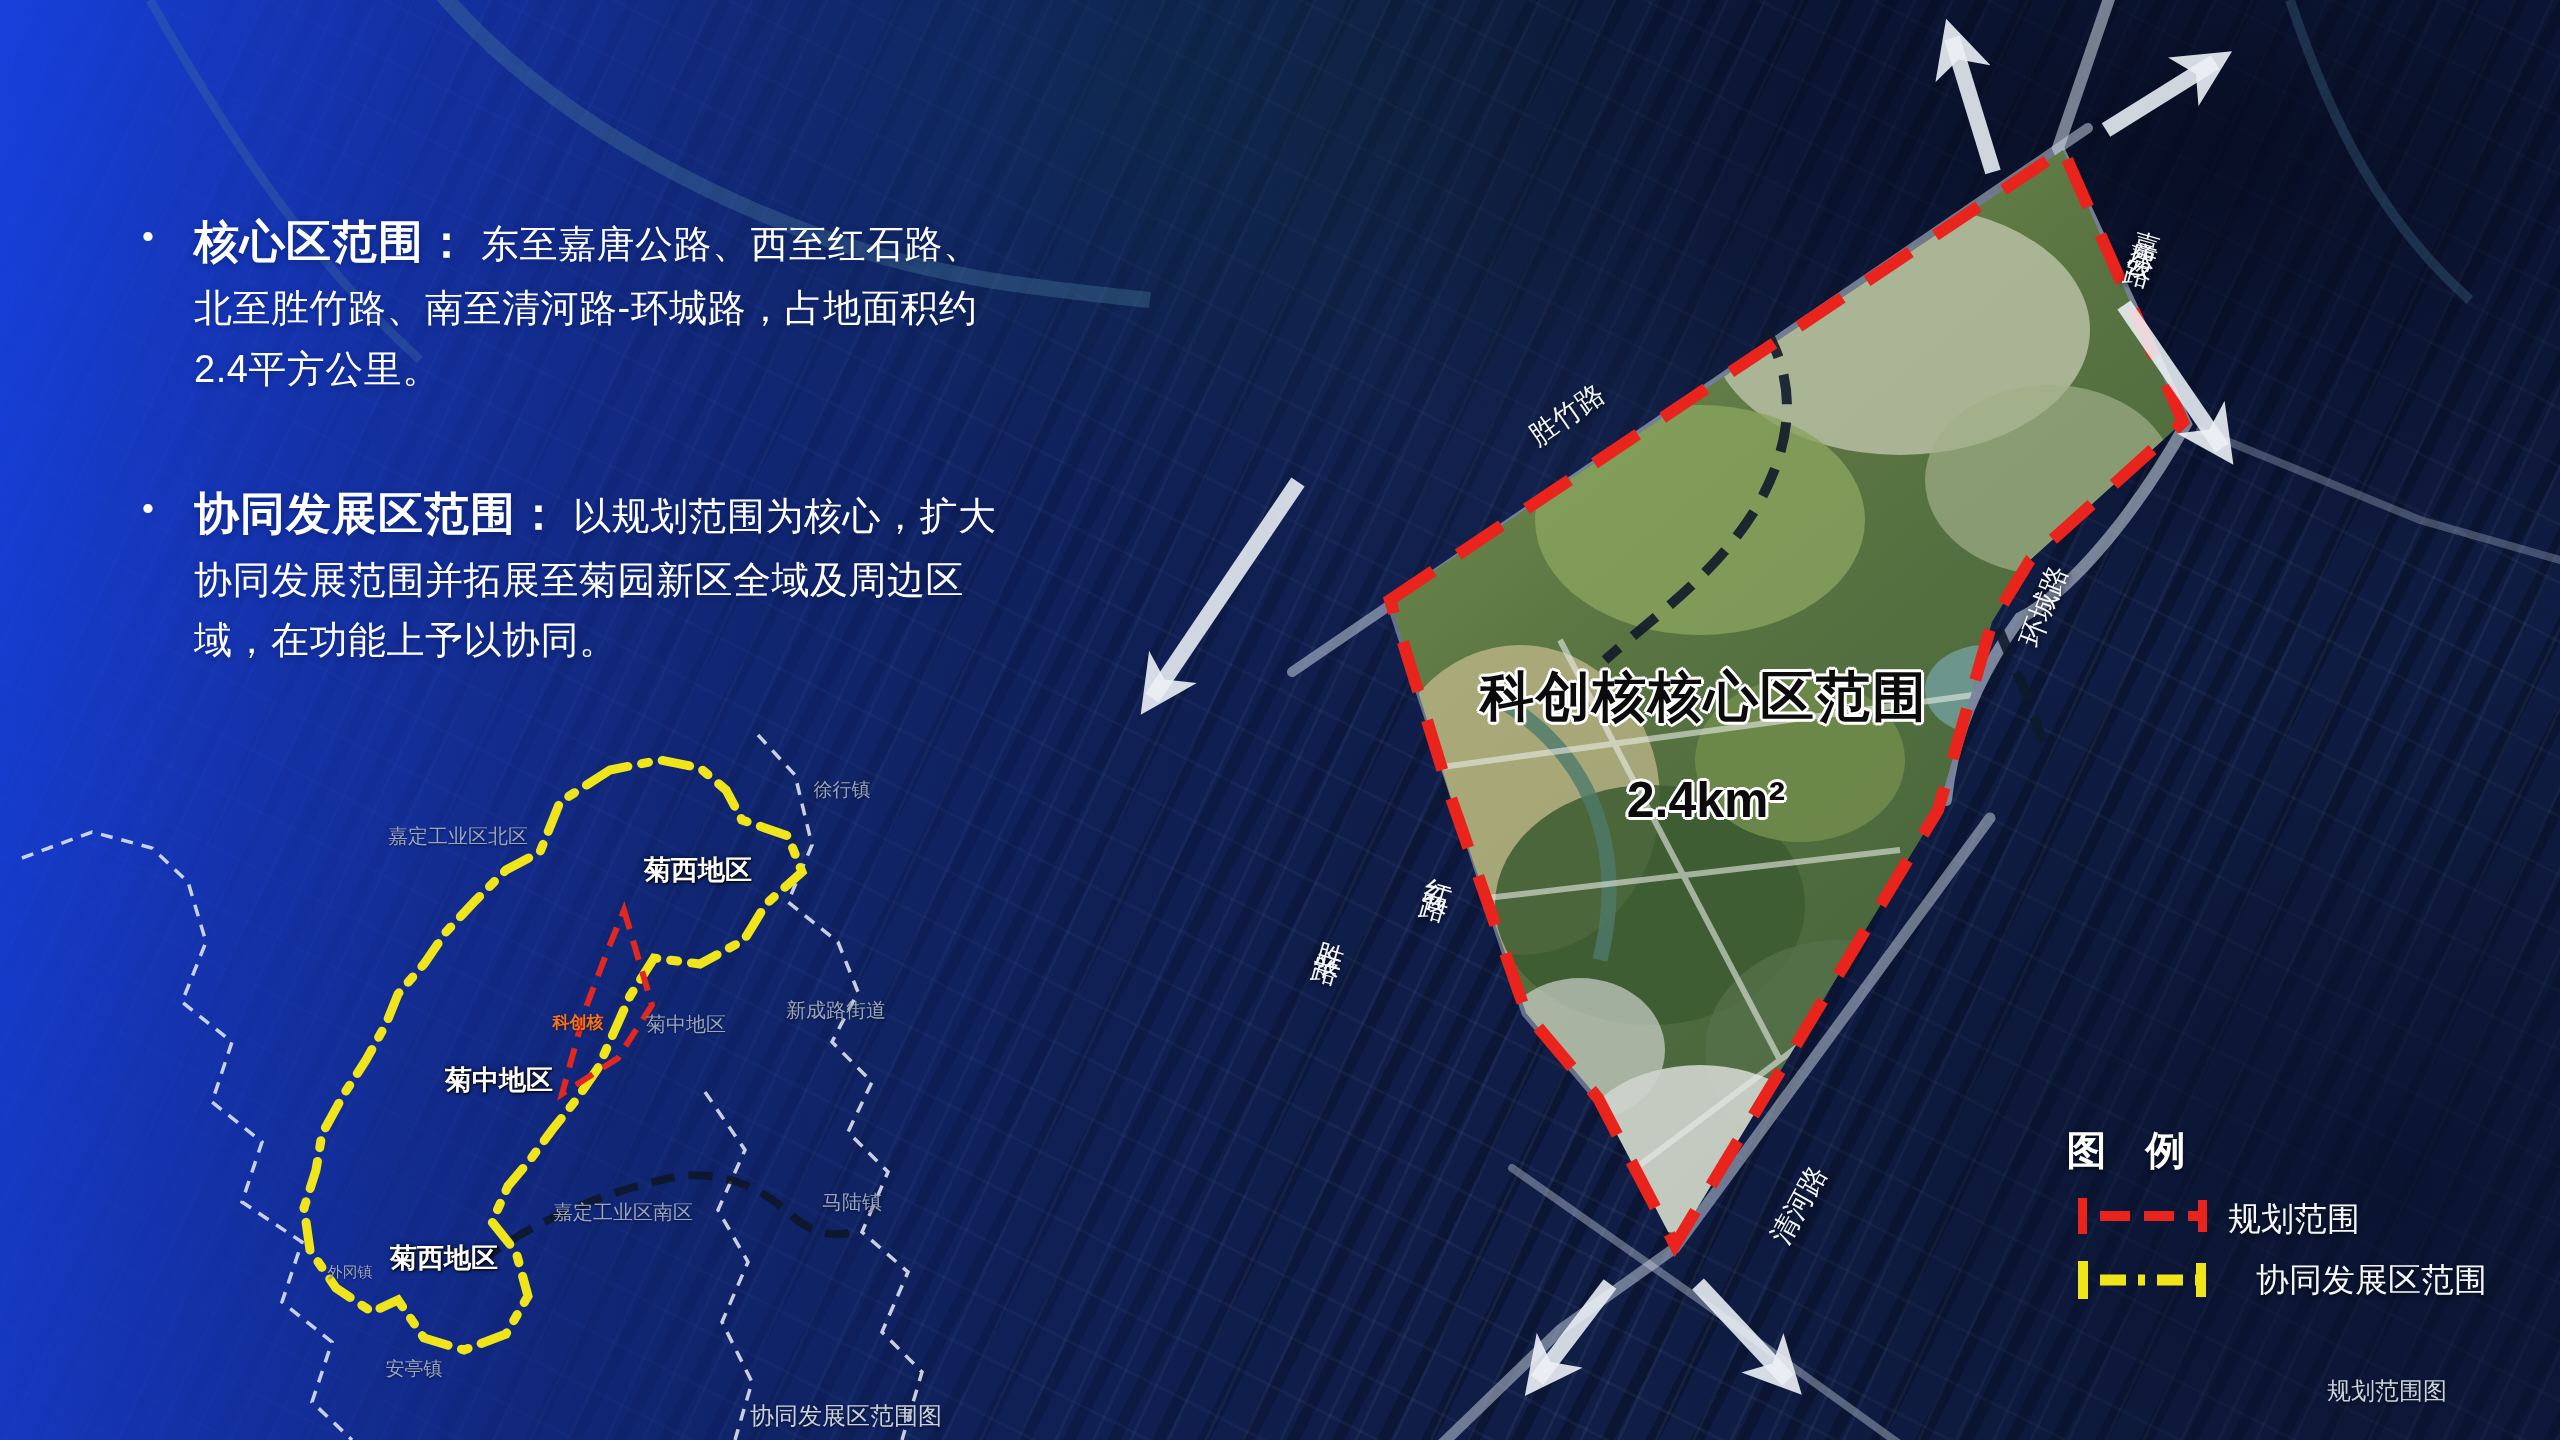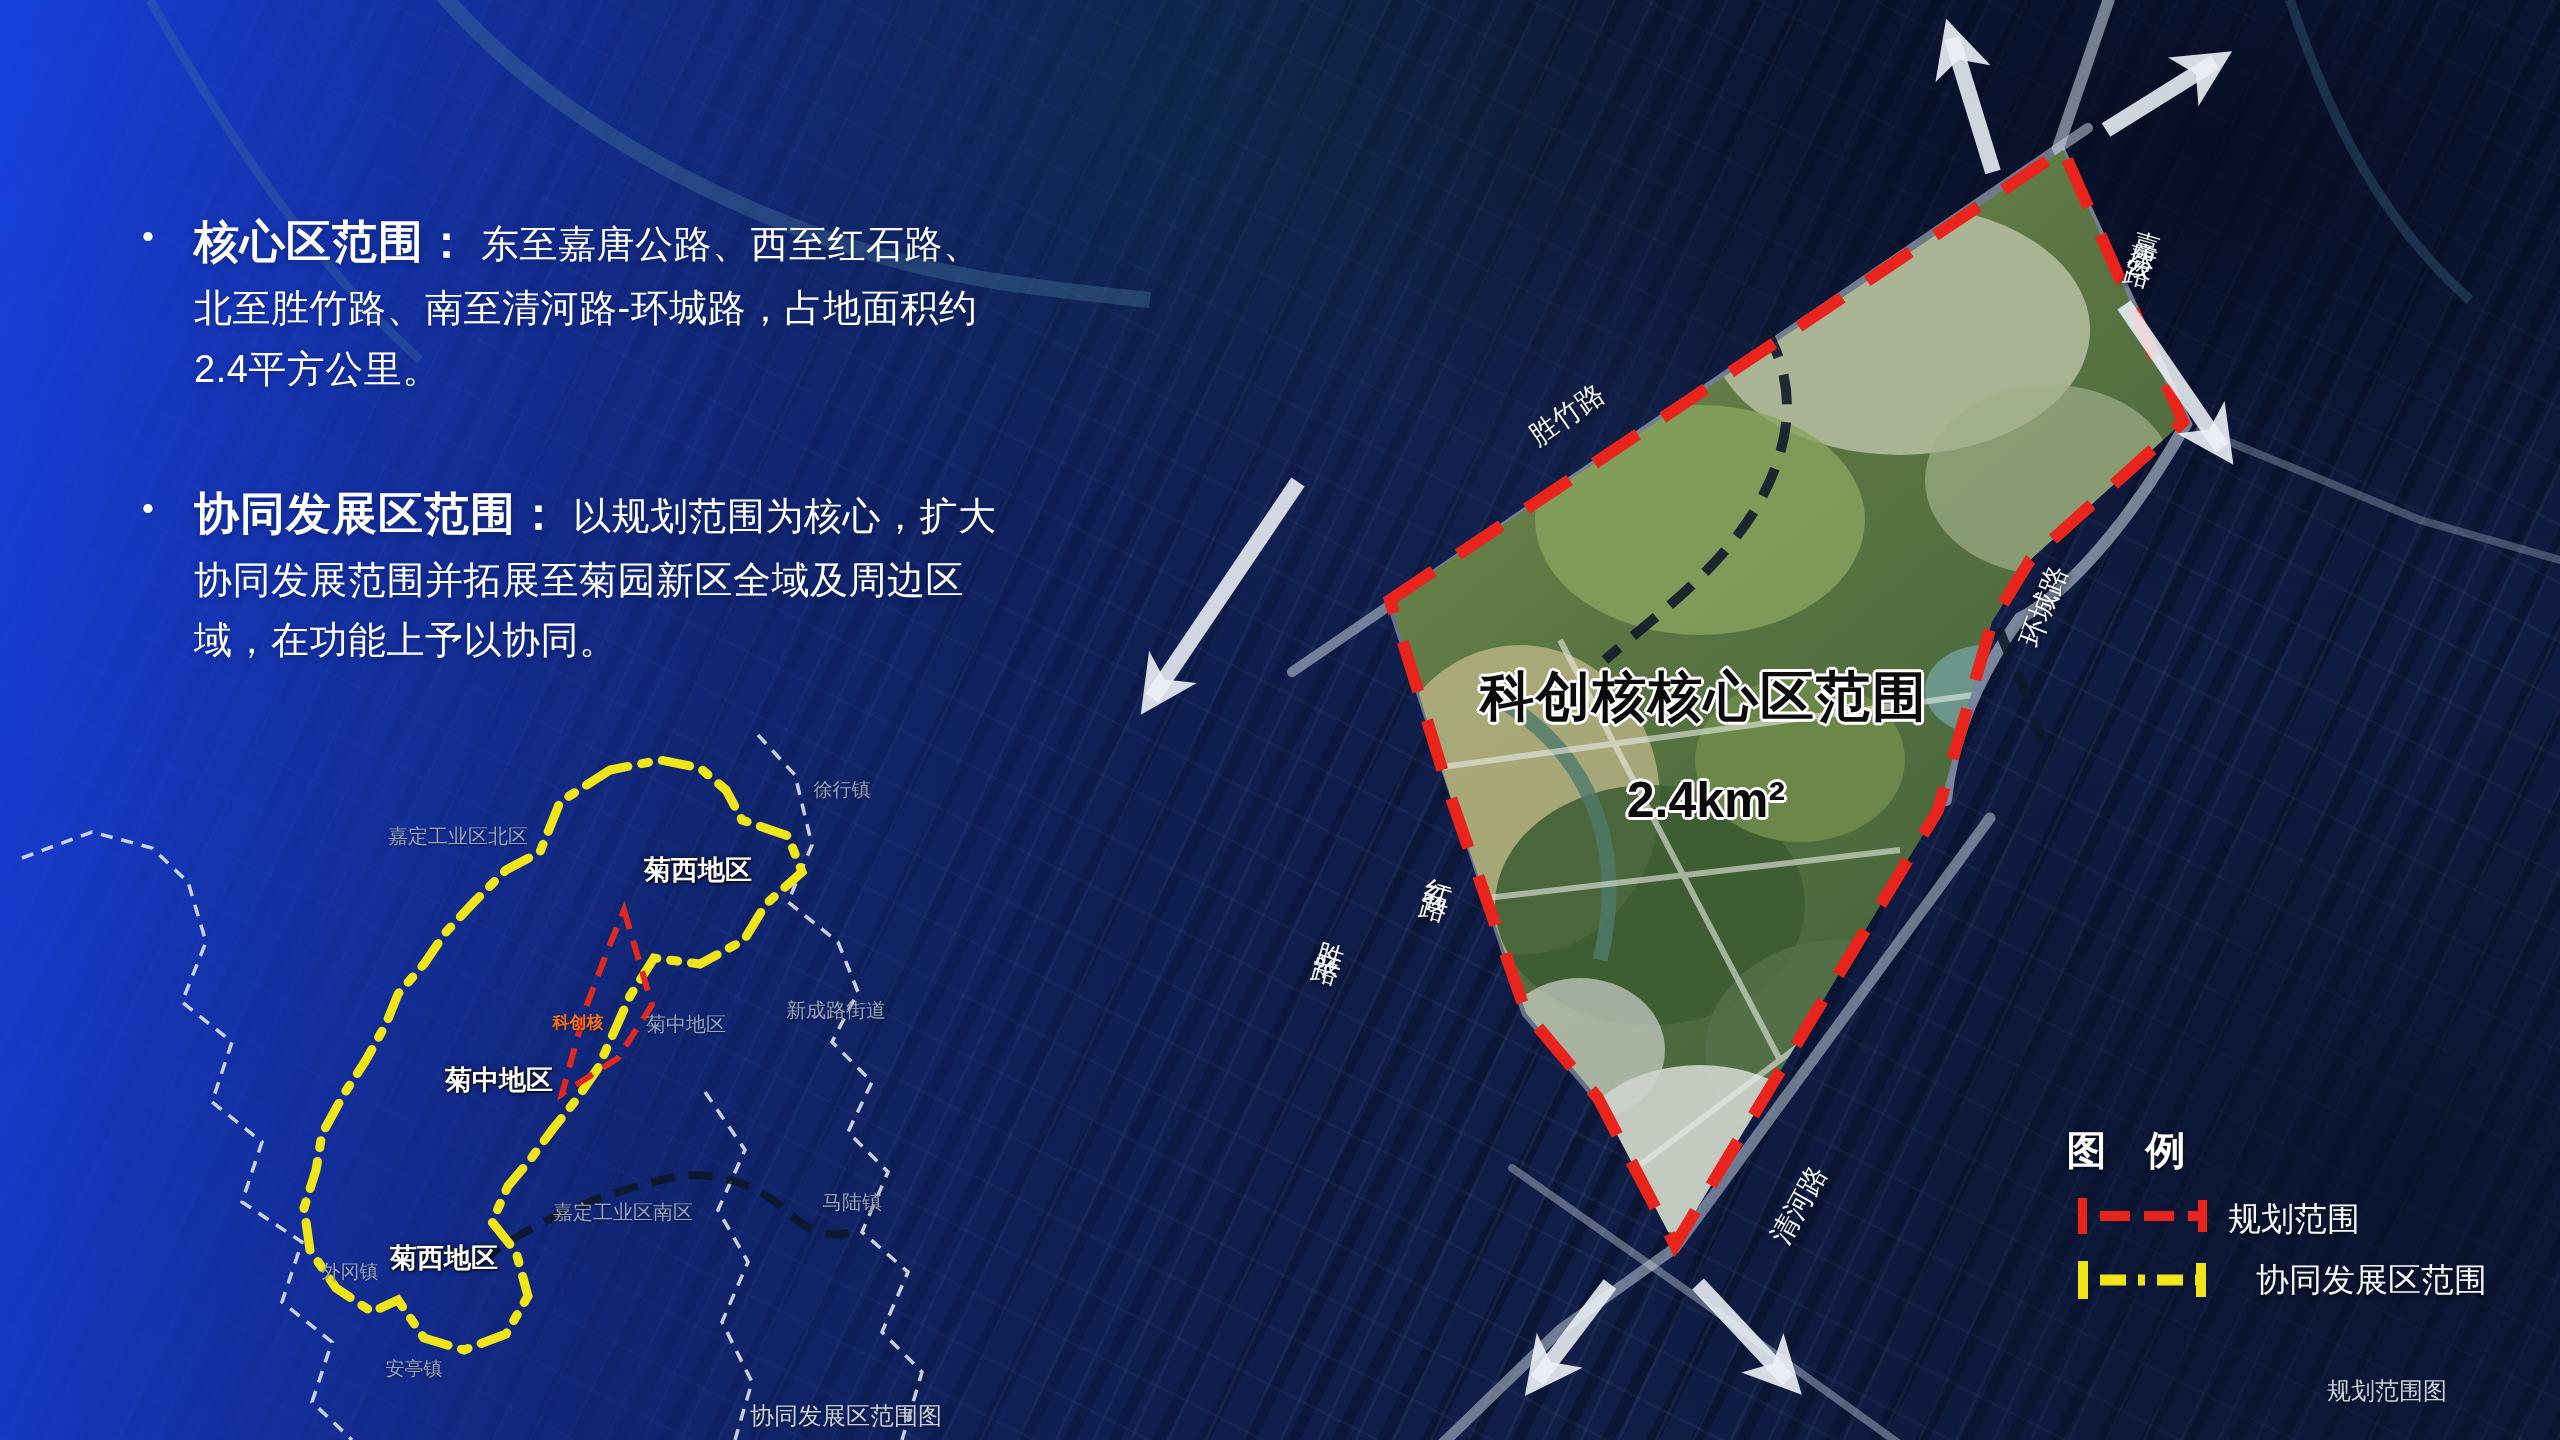--- a/index.html
+++ b/index.html
@@ -79,21 +79,21 @@
     text-shadow:0 1px 2px rgba(0,0,0,.6);}
   .p-xuhang{left:828px;top:789px;font-size:19px;}
   .p-bei{left:444px;top:836px;}
   .r-judong{left:698px;top:870px;}
   .p-xincheng{left:797px;top:1010px;margin-left:25px;}
   .p-jiadingzhen{left:672px;top:1024px;}
   .r-juzhong{left:499px;top:1080px;}
   .p-malu{left:838px;top:1202px;}
   .p-nan{left:609px;top:1212px;}
   .r-juxi{left:444px;top:1258px;}
-  .p-waigang{left:336px;top:1271px;font-size:19px;}
+  .p-waigang{left:336px;top:1271px;font-size:15px;}
   .p-anting{left:400px;top:1368px;font-size:19px;}
 </style>
 </head>
 <body>
 
 <div class="stage">
 
   <div class="bg"></div>
   <div class="blue-overlay"></div>
 

